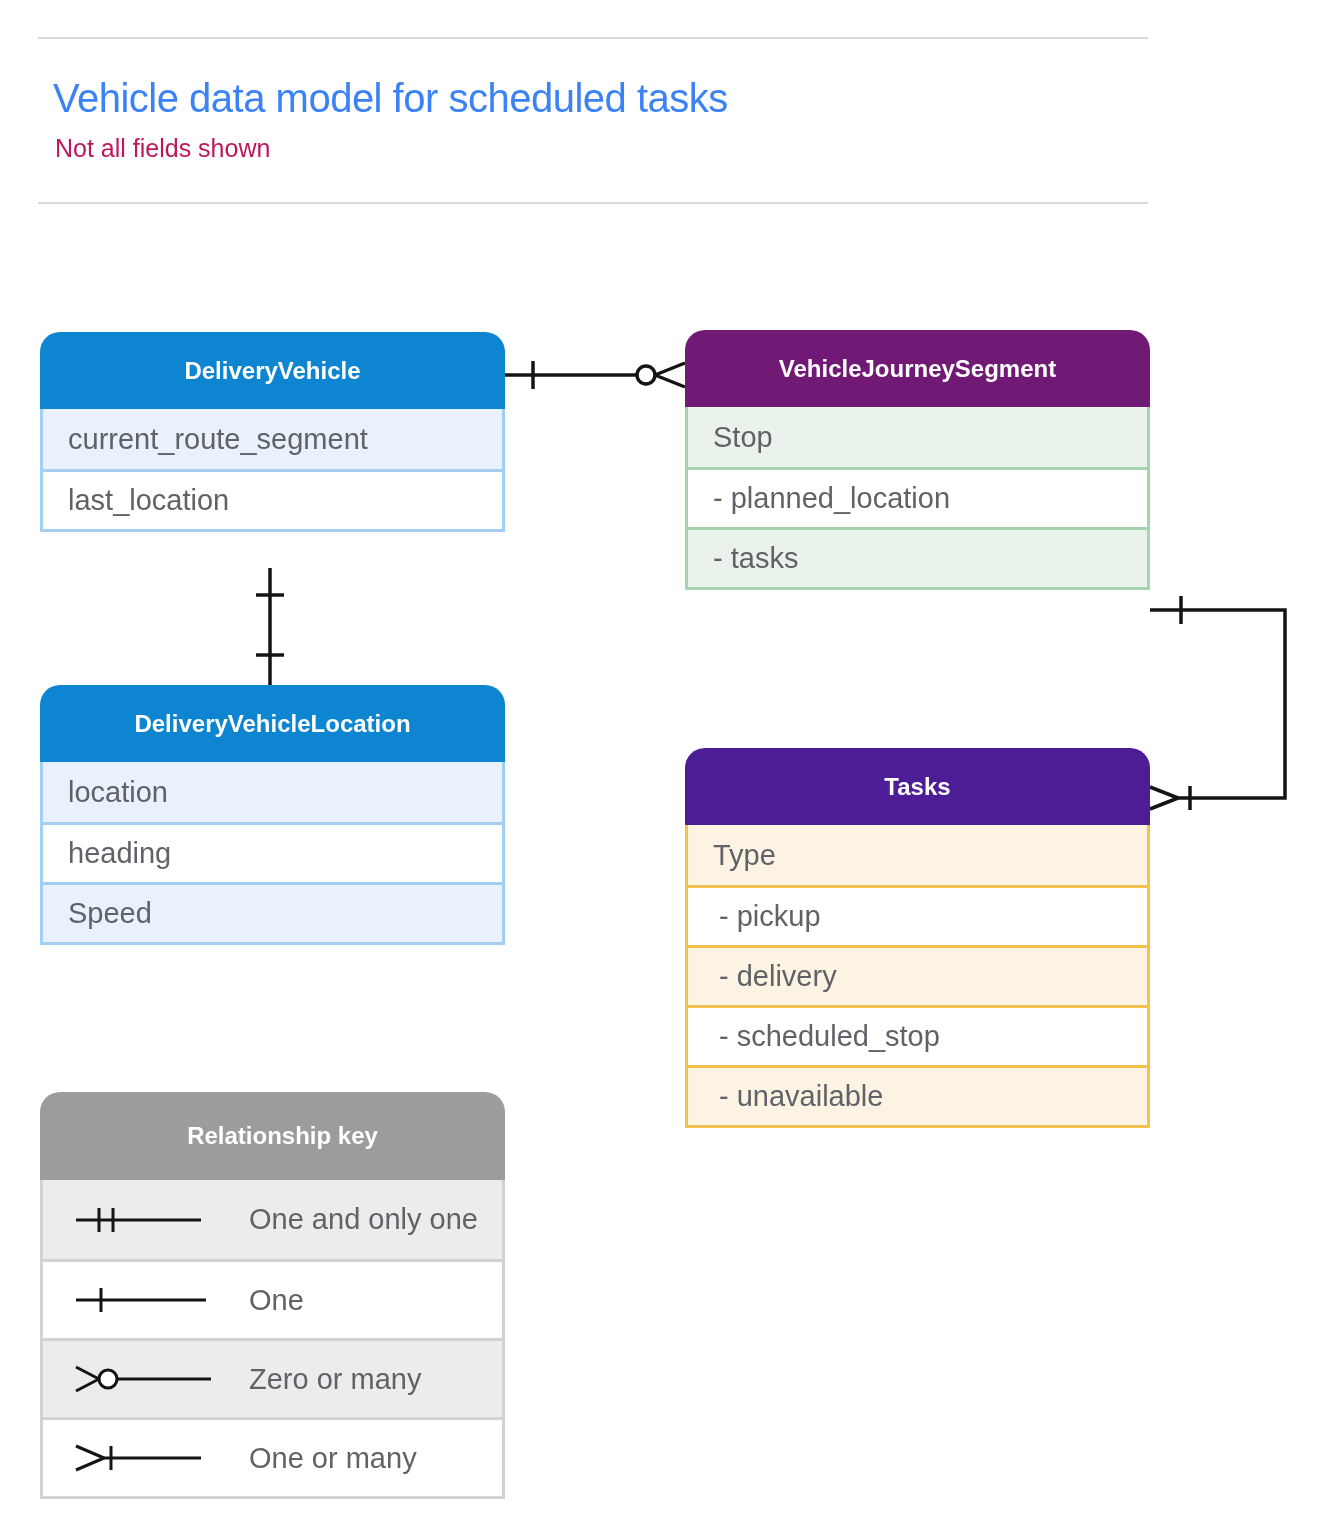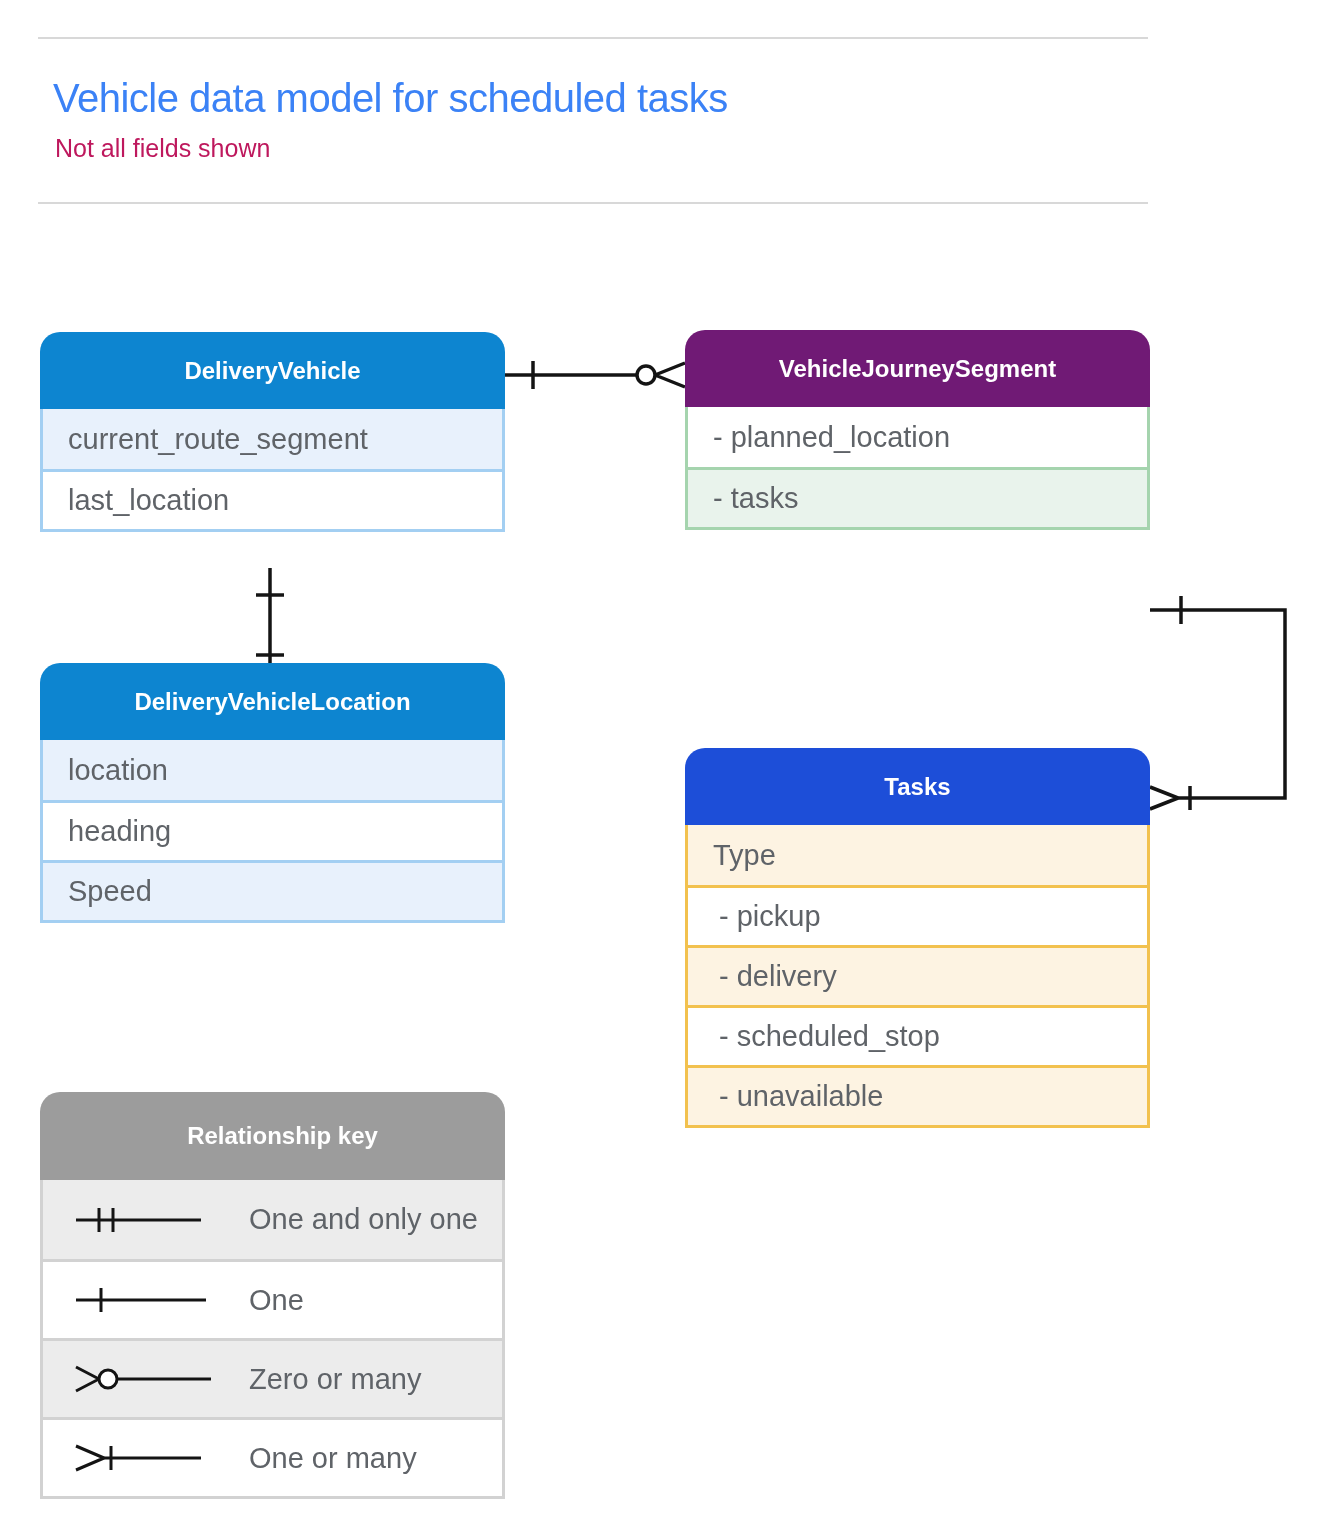--- a/index.html
+++ b/index.html
@@ -27,21 +27,21 @@
   .row-indent { padding-left:31px; }
 
   .blue   .entity-header { background:#0d85d0; }
   .blue   .entity-rows, .blue .row { border-color:#a3cff2; }
   .blue   .tint { background:#e8f1fc; }
 
   .green  .entity-header { background:#701a75; }
   .green  .entity-rows, .green .row { border-color:#a5d4ae; }
   .green  .tint { background:#e9f3ec; }
 
-  .orange .entity-header { background:#1d4ed8;text-align:right; }
+  .orange .entity-header { background:#4c1d95;text-align:right; }
   .orange .entity-rows, .orange .row { border-color:#f2c14e; }
   .orange .tint { background:#fdf3e2; }
 
   .gray   .entity-header { background:#9c9c9c; height:88px;padding-left:20px; }
   .gray   .entity-rows, .gray .row { border-color:#d2d2d2; }
   .gray   .tint { background:#ececec; }
 
   .legend-row { height:79px; padding-left:28px; }
   .legend-symbol { width:150px; height:40px; flex:0 0 150px; }
   .legend-symbol path, .legend-symbol line { stroke:#141414; stroke-width:3; fill:none; }
@@ -94,30 +94,33 @@
           <span>last_location</span>
         </div>
     </div>
   </section>
 
   <section class="entity green" style="left:685px; top:330px;">
     <header class="entity-header">
       <span>VehicleJourneySegment</span>
     </header>
     <div class="entity-rows">
+      <div class="row tint">
+          <span>Stop</span>
+        </div>
       <div class="row">
           <span>- planned_location</span>
         </div>
       <div class="row tint">
           <span>- tasks</span>
         </div>
     </div>
   </section>
 
-  <section class="entity blue" style="left:40px; top:663px;">
+  <section class="entity blue" style="left:40px; top:685px;">
     <header class="entity-header">
       <span>DeliveryVehicleLocation</span>
     </header>
     <div class="entity-rows">
       <div class="row tint">
           <span>location</span>
         </div>
       <div class="row">
           <span>heading</span>
         </div>

